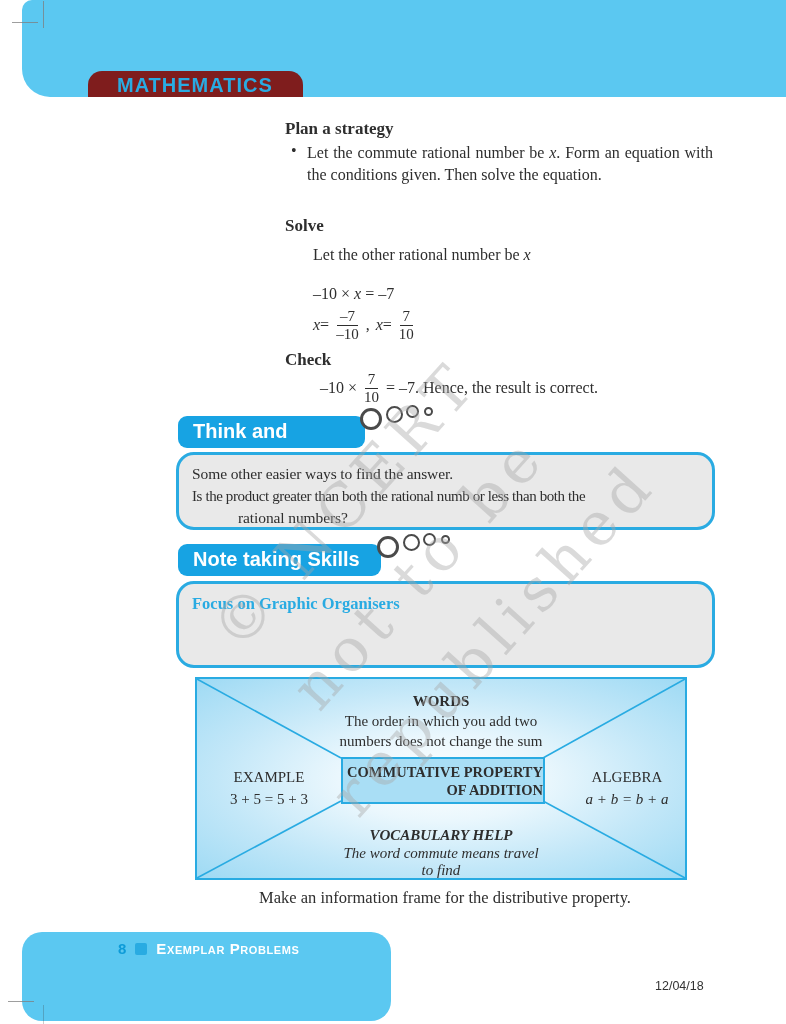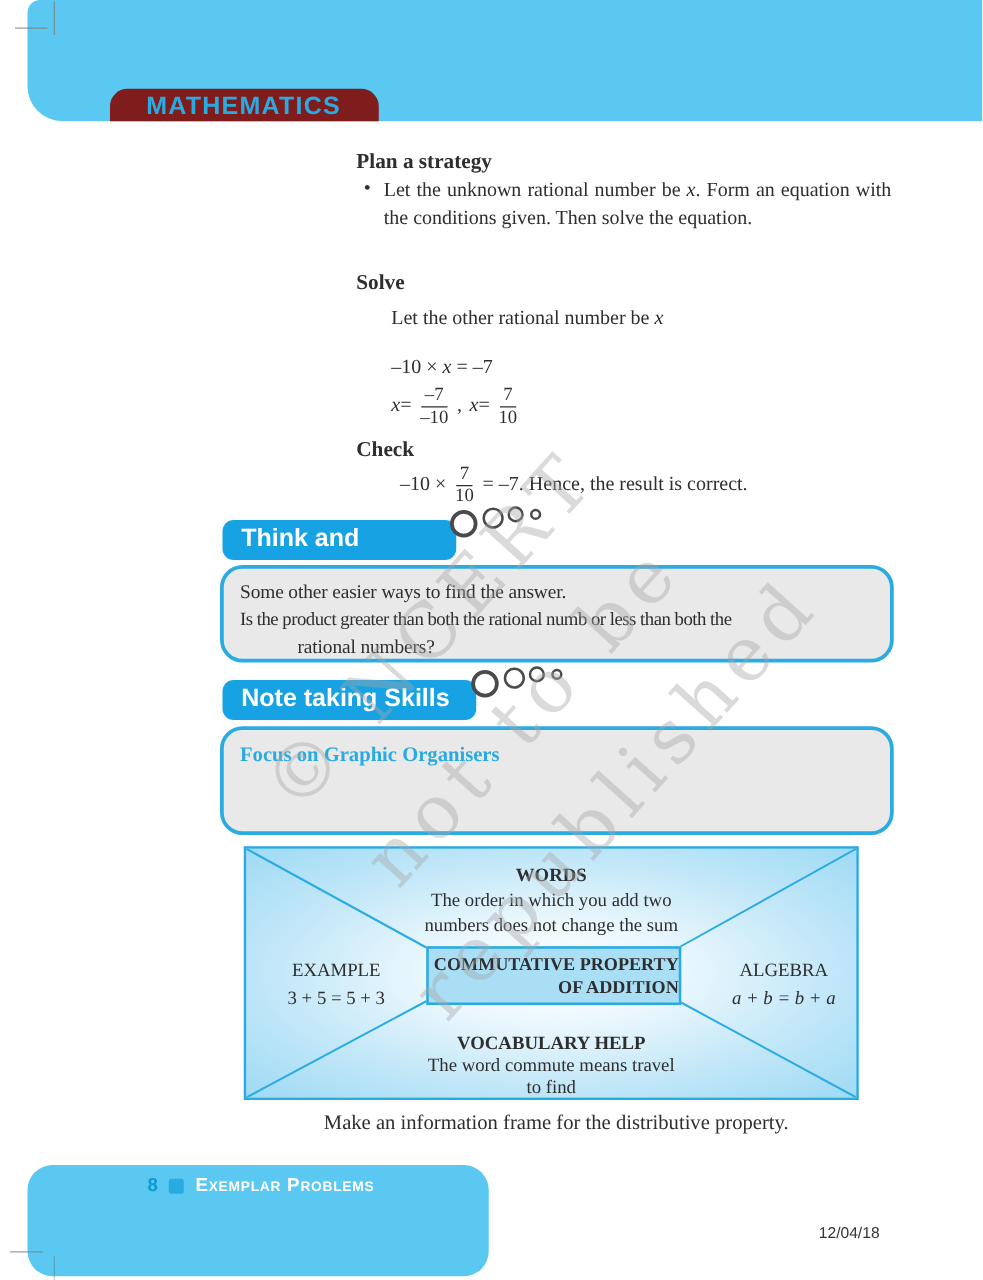--- a/index.html
+++ b/index.html
@@ -80,21 +80,21 @@
 
   <div class="top-bar"></div>
   <div class="math-tab">
     <span>MATHEMATICS</span>
   </div>
   <div class="crop" style="left:43px;top:1px;width:1px;height:27px;"></div>
   <div class="crop" style="left:12px;top:22px;width:26px;height:1px;"></div>
 
   <div class="h" style="left:285px;top:119px;">Plan a strategy</div>
   <div class="bullet-dot">•</div>
-  <div class="bullet-par"><span>Let the unknown rational number be </span><span class="var">x</span><span>. Form an equation with the conditions given. Then solve the equation.</span></div>
+  <div class="bullet-par"><span>Let the commute rational number be </span><span class="var">x</span><span>. Form an equation with the conditions given. Then solve the equation.</span></div>
 
   <div class="h" style="left:285px;top:216px;">Solve</div>
   <div class="t" style="left:313px;top:246px;"><span>Let the other rational number be </span><span class="var">x</span></div>
   <div class="t" style="left:313px;top:285px;"><span>–10 × </span><span class="var">x</span><span> = –7</span></div>
   <div class="mathrow" style="left:313px;top:305px;">
     <span class="var">x</span>
       <span> = </span>
     <span class="frac">
         <span class="fnum">–7</span>
         <span class="fden">–10</span>
@@ -155,21 +155,21 @@
       <div>3 + 5 = 5 + 3</div>
     </div>
     <div class="centerbox">
       <div>COMMUTATIVE PROPERTY</div>
       <div>OF ADDITION</div>
     </div>
     <div class="fblock" style="left:362px;top:87px;width:136px;line-height:22px;">
       <div>ALGEBRA</div>
       <div class="var">a + b = b + a</div>
     </div>
-    <div class="fblock" style="left:0;top:148px;width:488px;line-height:17.5px;">
+    <div class="fblock" style="left:0;top:148px;width:488px;line-height:17.5px;font-style:italic;">
       <div class="fbold">VOCABULARY HELP</div>
       <div>The word commute means travel</div>
       <div>to find</div>
     </div>
   </div>
 
   <div class="caption">Make an information frame for the distributive property.</div>
 
   <div class="watermark">
     <div>© NCERT</div>

